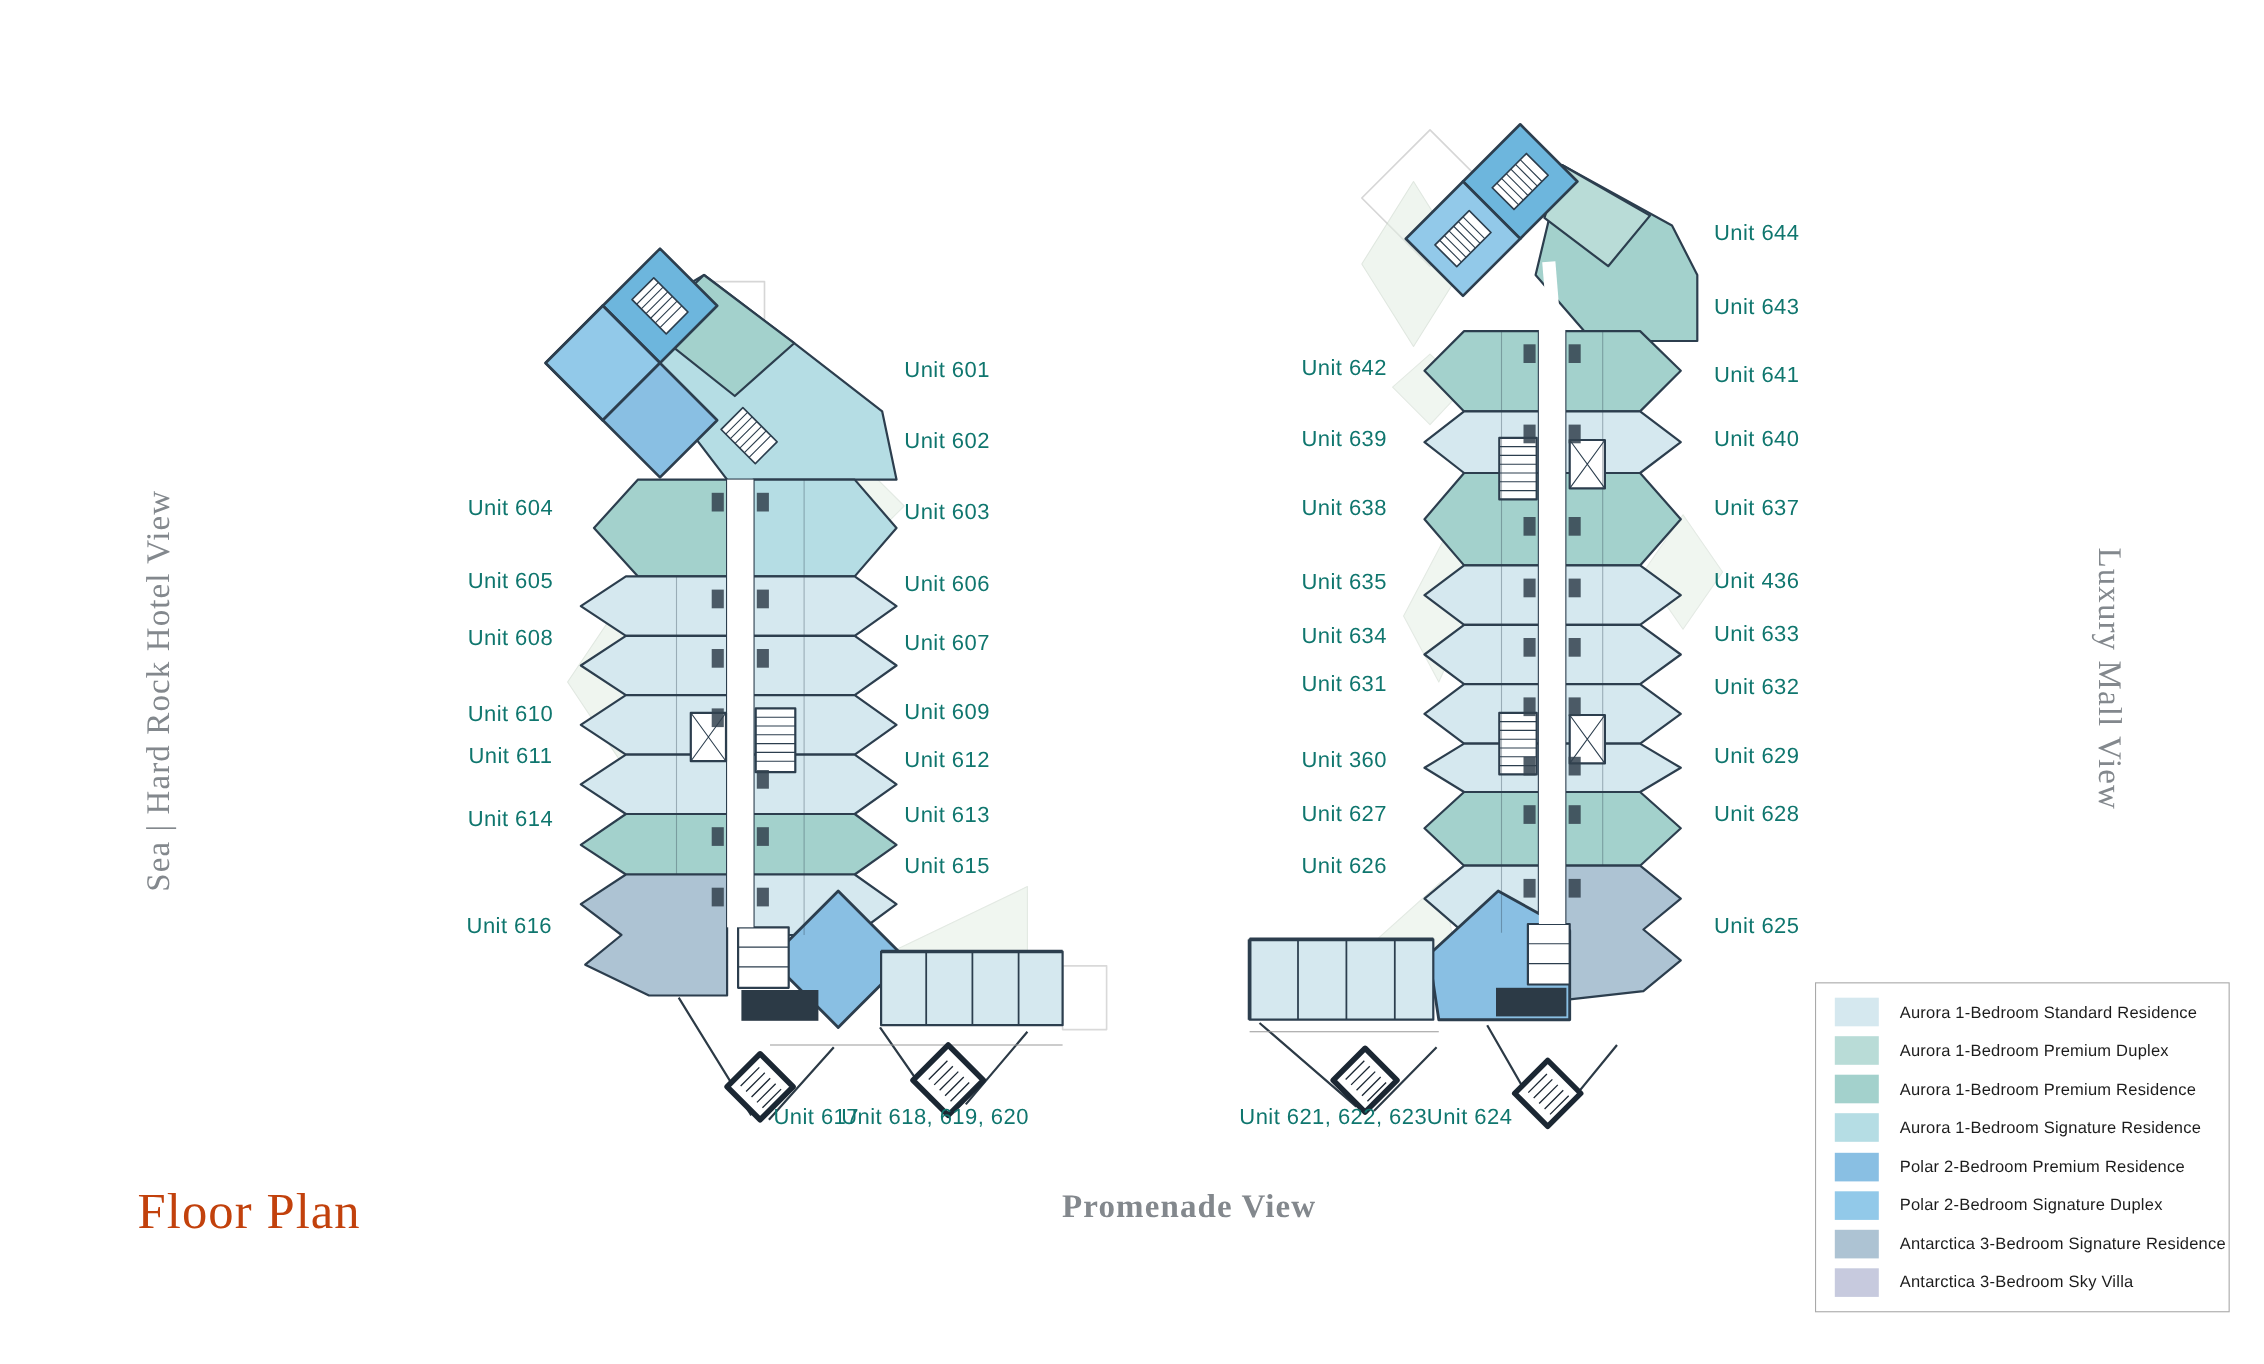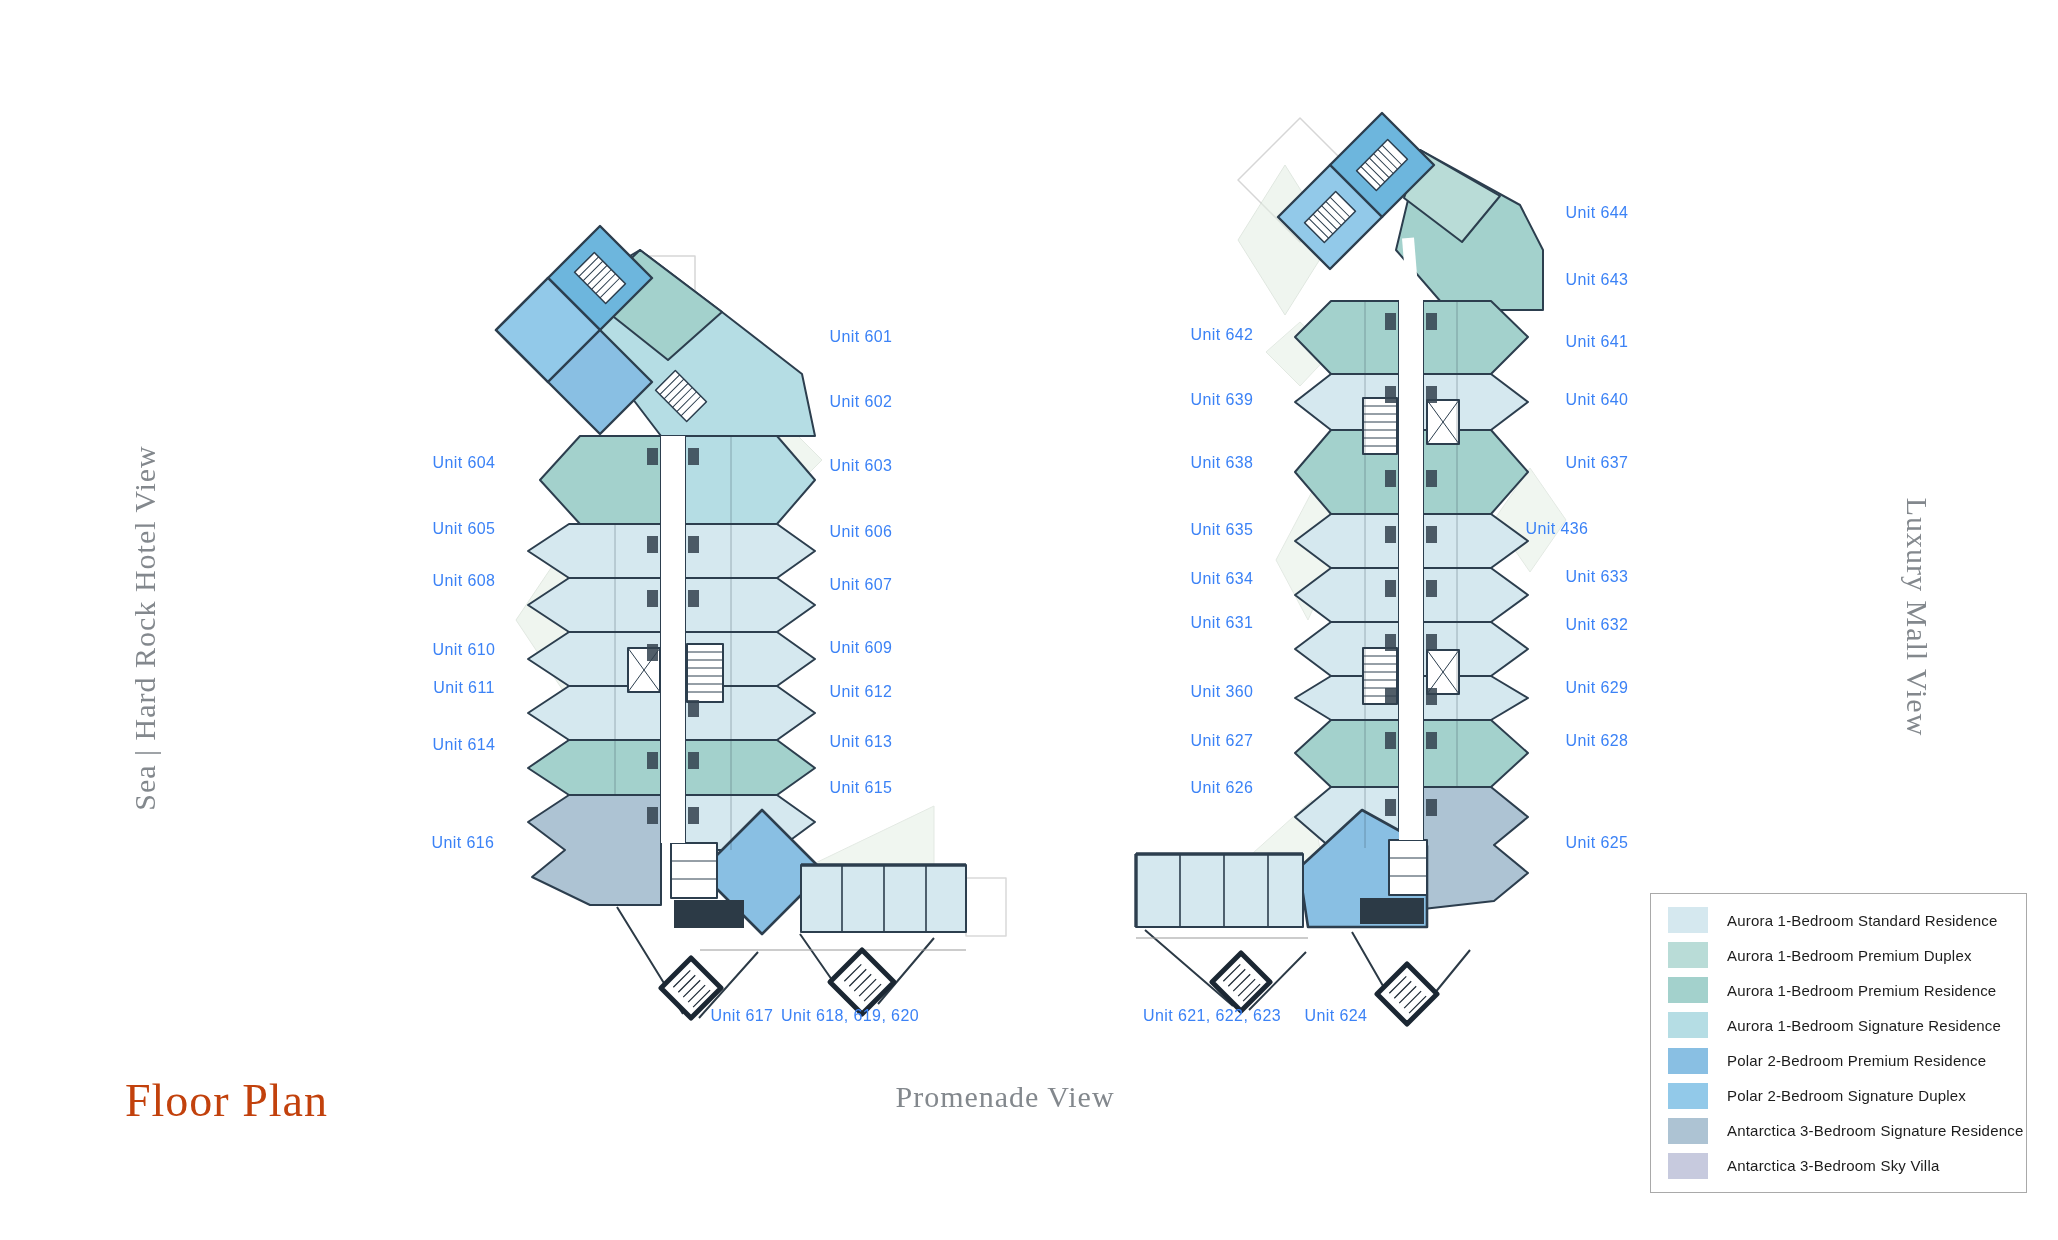--- a/index.html
+++ b/index.html
@@ -1,24 +1,24 @@
 <!DOCTYPE html>
 <html style="--aurora_standard: #d5e8ef; --aurora_premium_duplex: #b9dcd7; --aurora_premium_residence: #a3d1cc; --aurora_signature: #b5dde4; --polar_premium: #89bfe3; --polar_signature_duplex: #92c9e9; --antarctica_signature: #adc3d3; --antarctica_sky_villa: #c7cade; --head_accent: #6db6dd; --sage: #e3eee3; --line: #2c3e4e;"><head>
 <meta charset="utf-8">
 <style>
   html,body{margin:0;padding:0;background:#ffffff;}
   .canvas{position:relative;width:2058px;height:1240px;background:#fff;overflow:hidden;
           font-family:"Liberation Sans",sans-serif;}
   .plan-svg{position:absolute;left:0;top:0;}
-  .unit-label{position:absolute;transform:translate(-50%,-50%);font-size:16px;color:#3b82f6;
+  .unit-label{position:absolute;transform:translate(-50%,-50%);font-size:20px;color:#0f766e;
               letter-spacing:.4px;white-space:nowrap;z-index:3;}
   .serif-title{position:absolute;font-family:"Liberation Serif",serif;color:#83888d;
                font-size:30px;letter-spacing:1px;white-space:nowrap;z-index:3;}
   .title-top{left:967px;top:100px;transform:translate(-50%,-50%);}
-  .title-bottom{left:1005px;top:1097px;transform:translate(-50%,-50%);}
+  .title-bottom{left:1081px;top:1097px;transform:translate(-50%,-50%);font-weight:bold;}
   .title-left{left:145px;top:628px;transform:translate(-50%,-50%) rotate(-90deg);}
   .title-right{left:1917px;top:617px;transform:translate(-50%,-50%) rotate(90deg);}
   .floorplan-title{position:absolute;left:125px;top:1040px;display:flex;align-items:flex-start;
                    font-family:"Liberation Serif",serif;color:#c2410c;z-index:3;}
   .floorplan-title .fp-words{font-size:46px;margin-top:34px;letter-spacing:1px;}
   .floorplan-title .fp-numeral{font-size:128px;line-height:1;margin-left:20px;letter-spacing:2px;}
   .legend{position:absolute;left:1650px;top:893px;width:377px;height:300px;background:#fff;
           border:1px solid #a9a9a9;display:flex;flex-direction:column;justify-content:space-evenly;
           padding:4px 0;box-sizing:border-box;z-index:3;}
   .legend-row{display:flex;align-items:center;padding-left:17px;text-align:right;}
@@ -291,21 +291,21 @@
   <div class="unit-label" style="left:1222px;top:579px">Unit 634</div>
   <div class="unit-label" style="left:1222px;top:623px">Unit 631</div>
   <div class="unit-label" style="left:1222px;top:692px">Unit 360</div>
   <div class="unit-label" style="left:1222px;top:741px">Unit 627</div>
   <div class="unit-label" style="left:1222px;top:788px">Unit 626</div>
   <div class="unit-label" style="left:1597px;top:213px">Unit 644</div>
   <div class="unit-label" style="left:1597px;top:280px">Unit 643</div>
   <div class="unit-label" style="left:1597px;top:342px">Unit 641</div>
   <div class="unit-label" style="left:1597px;top:400px">Unit 640</div>
   <div class="unit-label" style="left:1597px;top:463px">Unit 637</div>
-  <div class="unit-label" style="left:1557px;top:529px">Unit 436</div>
+  <div class="unit-label" style="left:1597px;top:529px">Unit 436</div>
   <div class="unit-label" style="left:1597px;top:577px">Unit 633</div>
   <div class="unit-label" style="left:1597px;top:625px">Unit 632</div>
   <div class="unit-label" style="left:1597px;top:688px">Unit 629</div>
   <div class="unit-label" style="left:1597px;top:741px">Unit 628</div>
   <div class="unit-label" style="left:1597px;top:843px">Unit 625</div>
   <div class="unit-label" style="left:1212px;top:1016px">Unit 621, 622, 623</div>
   <div class="unit-label" style="left:1336px;top:1016px">Unit 624</div>
 
   <div class="legend">
     <div class="legend-row">

